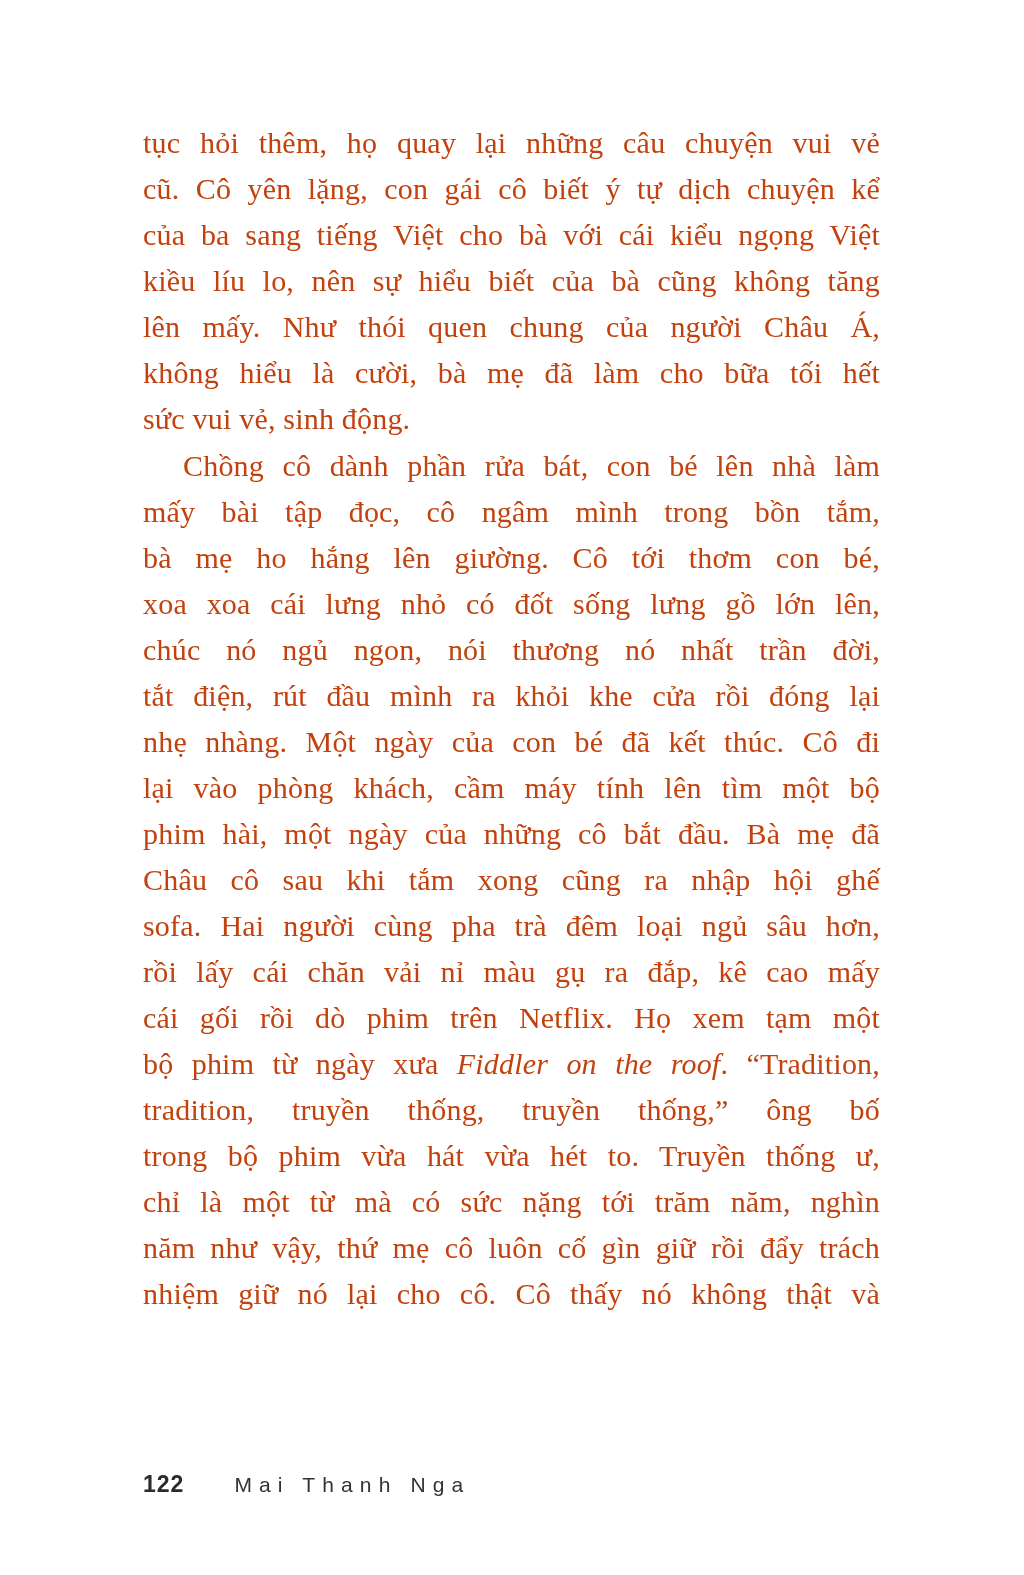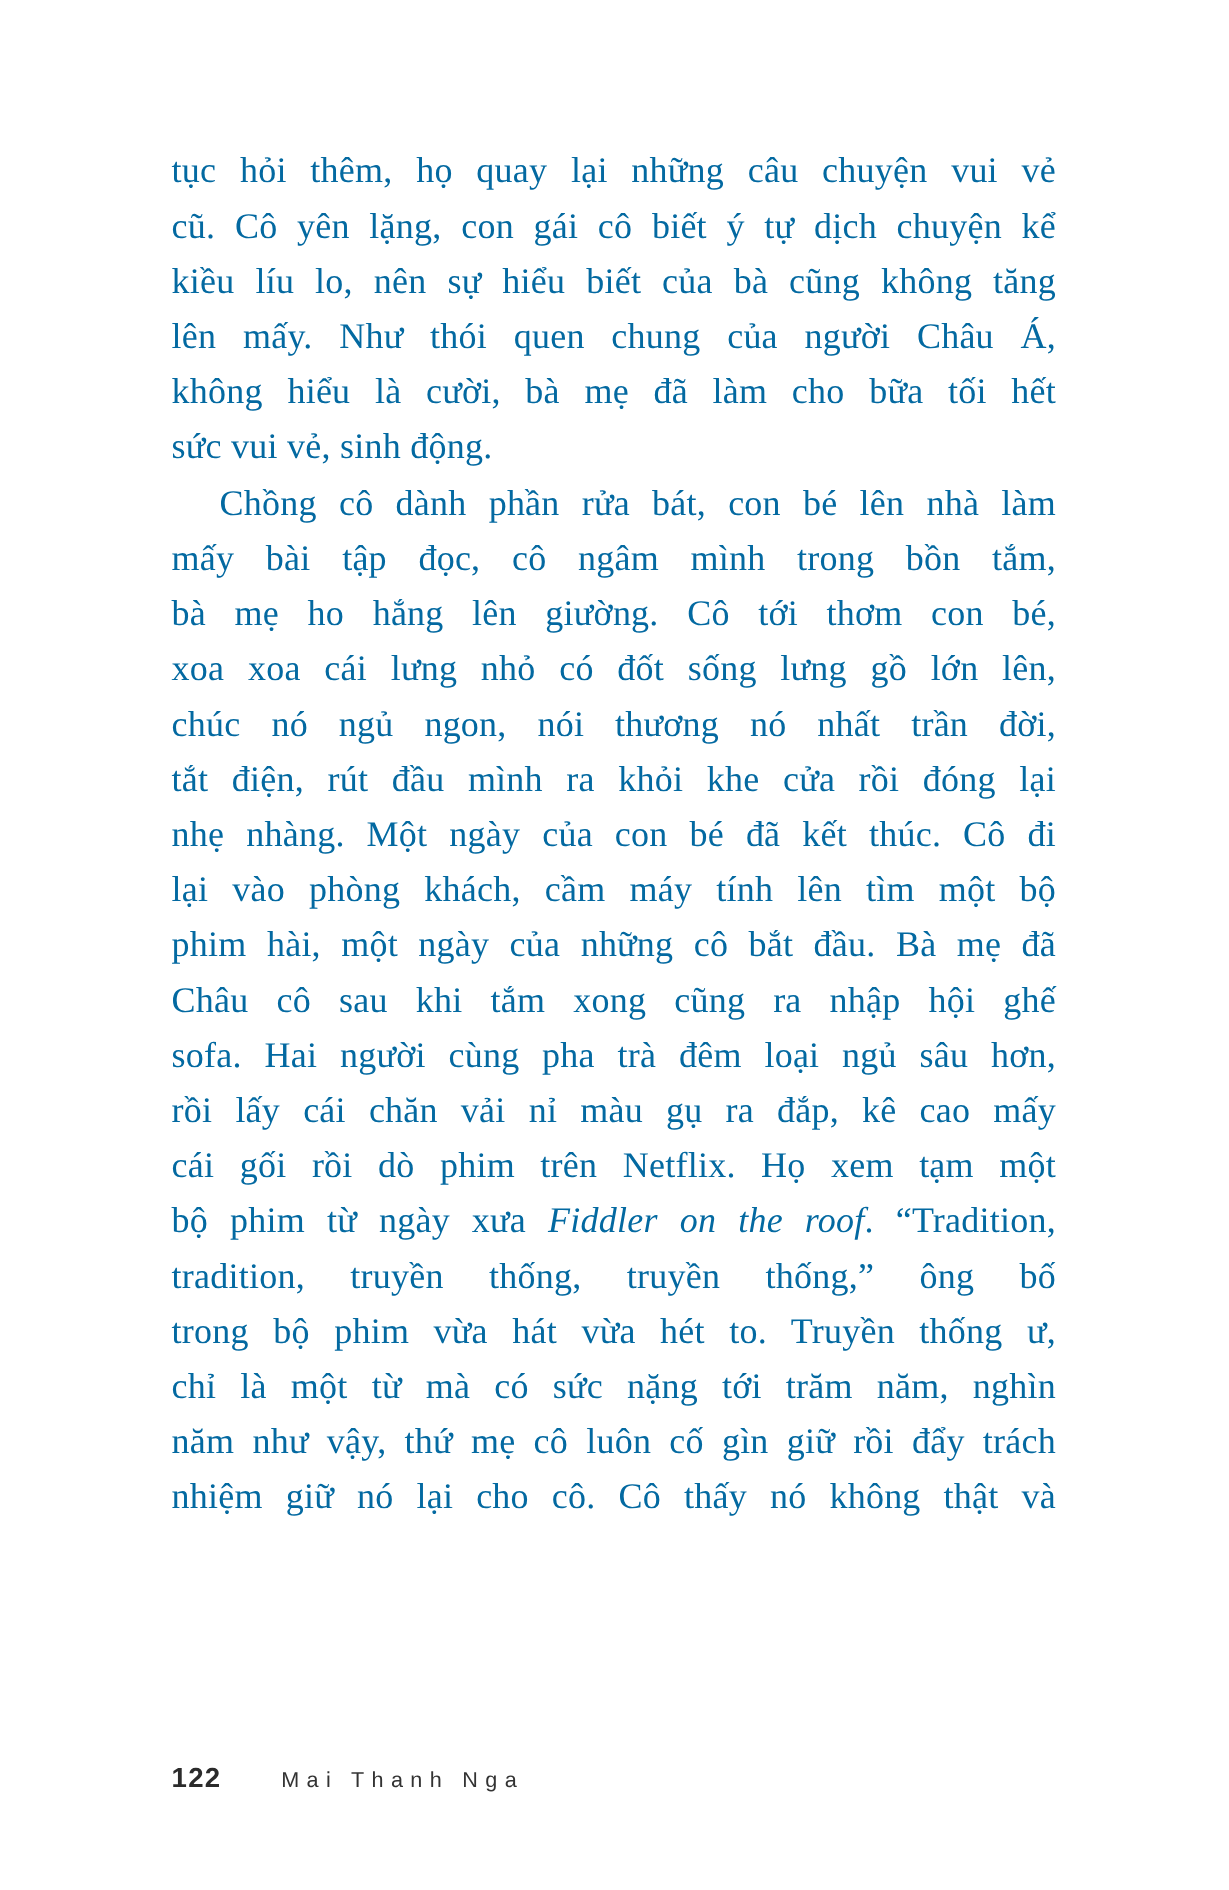--- a/index.html
+++ b/index.html
@@ -13,21 +13,21 @@
     height: 1575px;
     background: #ffffff;
     overflow: hidden;
     font-family: "Liberation Serif", serif;
   }
   .text-block {
     position: absolute;
     left: 143px;
     top: 120px;
     width: 737px;
-    color: #0369a1;
+    color: #c2410c;
     font-size: 30px;
   }
   .paragraph {
     margin: 0;
   }
   .paragraph + .paragraph {
     margin-top: 1px;
   }
   .text-line {
     display: block;
@@ -57,36 +57,37 @@
     color: #2b2b2b;
     gap: 16px;
   }
   .page-number {
     font-size: 23px;
     font-weight: 600;
     letter-spacing: 1px;
   }
   .footer-author {
     margin-left: 34px;
-    font-size: 18px;
+    font-size: 21px;
     font-weight: 400;
     letter-spacing: 0.34em;
     color: #333333;
     margin-top: 32px;
   }
 </style>
 </head>
 <body>
 
 <div class="page">
 
   <div class="text-block" id="text-block">
       <div class="paragraph">
         <span class="text-line">tục hỏi thêm, họ quay lại những câu chuyện vui vẻ</span>
         <span class="text-line">cũ. Cô yên lặng, con gái cô biết ý tự dịch chuyện kể</span>
+        <span class="text-line">của ba sang tiếng Việt cho bà với cái kiểu ngọng Việt</span>
         <span class="text-line">kiều líu lo, nên sự hiểu biết của bà cũng không tăng</span>
         <span class="text-line">lên mấy. Như thói quen chung của người Châu Á,</span>
         <span class="text-line">không hiểu là cười, bà mẹ đã làm cho bữa tối hết</span>
         <span class="text-line last-line">sức vui vẻ, sinh động.</span>
       </div>
       <div class="paragraph">
         <span class="text-line indented">Chồng cô dành phần rửa bát, con bé lên nhà làm</span>
         <span class="text-line">mấy bài tập đọc, cô ngâm mình trong bồn tắm,</span>
         <span class="text-line">bà mẹ ho hắng lên giường. Cô tới thơm con bé,</span>
         <span class="text-line">xoa xoa cái lưng nhỏ có đốt sống lưng gồ lớn lên,</span>

